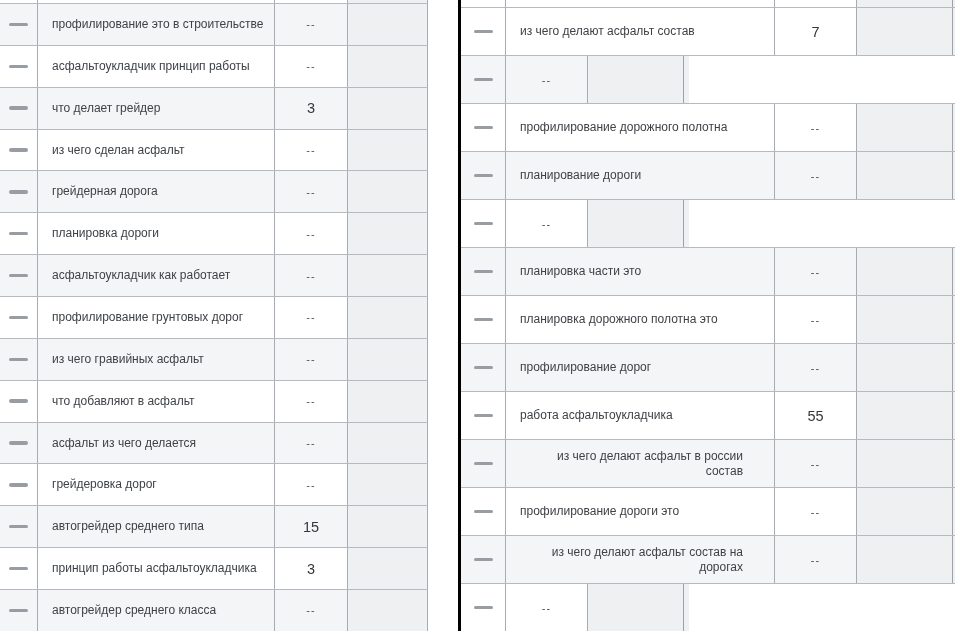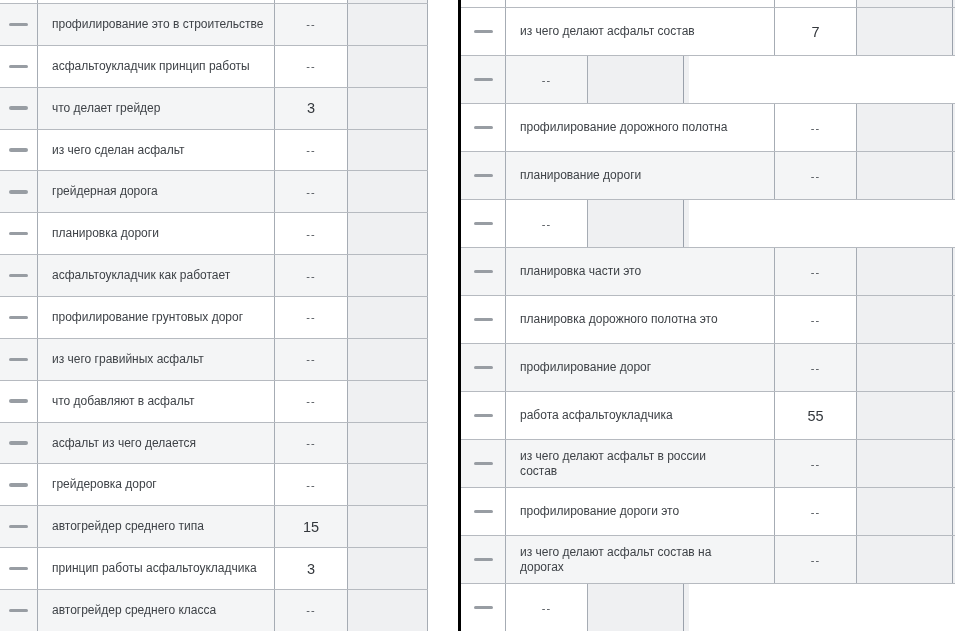--- a/index.html
+++ b/index.html
@@ -11,21 +11,21 @@
   .kw-table{position:absolute;top:0;height:631px;overflow:hidden;}
   .kw-left{left:0;width:428px;}
   .kw-right{left:458px;width:497px;border-left:3px solid #000000;}
   .row{display:flex;align-items:stretch;border-top:1px solid #b6bac0;box-sizing:border-box;}
   .row.sliver{border-top:none;}
   .kw-left .row{height:41.87px;}
   .kw-right .row{height:48px;}
   .kw-left .row.sliver{height:3px;}
   .kw-right .row.sliver{height:7px;}
   .cell{box-sizing:border-box;border-right:1px solid #a6acb4;display:flex;align-items:center;background:#fff;}
-  .row.shade .c-handle,.row.shade .c-kw,.row.shade .c-val{background:#f4f5f6;}
+  .row.shade .c-handle,.row.shade .c-kw,.row.shade .c-val{background:#f4f5f6;text-align:right;}
   .c-handle{justify-content:center;}
   .kw-left .c-handle{width:38px;}
   .kw-right .c-handle{width:45px;}
   .c-kw{padding-left:14px;}
   .kw-left .c-kw{width:237px;}
   .kw-right .c-kw{width:269px;}
   .kw-text{font-size:12px;line-height:15px;color:#3e4247;}
   .kw-left .kw-text{max-width:215px;}
   .kw-right .kw-text{max-width:223px;}
   .c-val{justify-content:center;}

